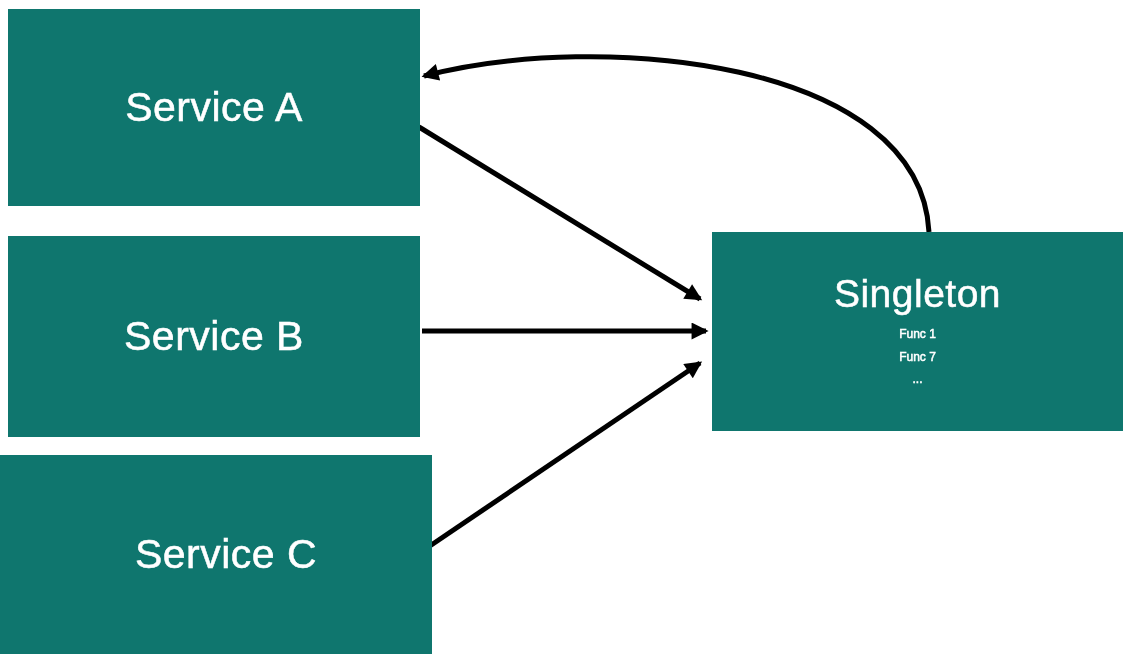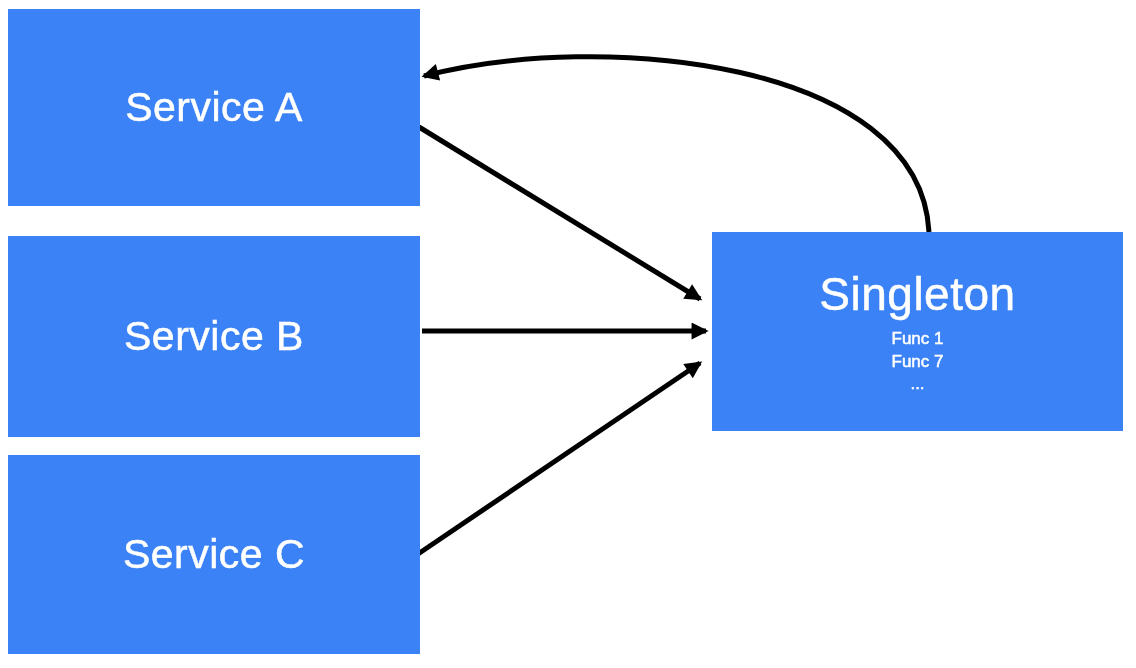--- a/index.html
+++ b/index.html
@@ -18,43 +18,43 @@
   .edges {
     position: absolute;
     left: 0;
     top: 0;
     width: 1136px;
     height: 668px;
     pointer-events: none;
   }
   .node {
     position: absolute;
-    background: #3b82f6;
+    background: #0f766e;
     color: #ffffff;
     display: flex;
     flex-direction: column;
     align-items: center;
     justify-content: center;
     text-align: center;
     -webkit-text-stroke: 0.5px #ffffff;
   }
   .node .big-label {
     font-size: 41px;
     line-height: 1.1;
     letter-spacing: 0.5px;
     white-space: nowrap;
   }
   #node-service-a { left: 8px;   top: 9px;   width: 412px; height: 197px; }
   #node-service-b { left: 8px;   top: 236px; width: 412px; height: 201px; }
-  #node-service-c { left: 8px;   top: 455px; width: 412px; height: 199px; }
+  #node-service-c { left: 0;   top: 455px; width: 412px; height: 199px; padding-left: 20px; }
   #node-singleton { left: 712px; top: 232px; width: 411px; height: 199px; }
 
-  #node-singleton .big-label { font-size: 46px; margin-bottom: 7px; text-align: right; }
+  #node-singleton .big-label { font-size: 39px; margin-bottom: 7px; text-align: right; }
   .sub-label {
-    font-size: 17px;
+    font-size: 12px;
     line-height: 23px;
     white-space: nowrap;
   }
   .sub-label.dots { line-height: 21px; }
 </style>
 </head>
 <body>
 
 <div class="canvas">
 

